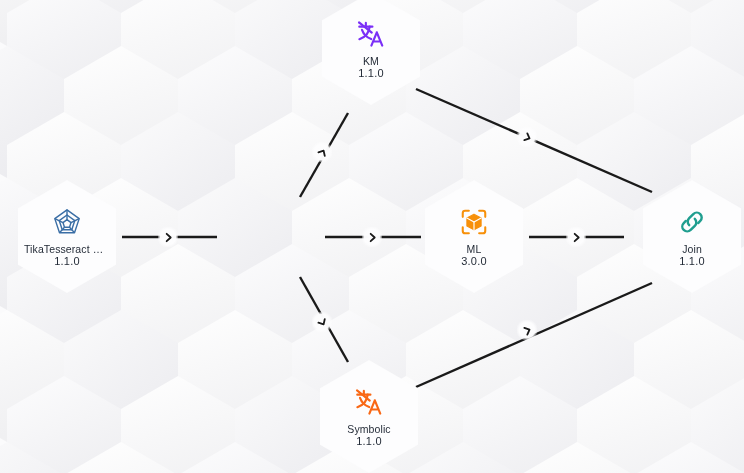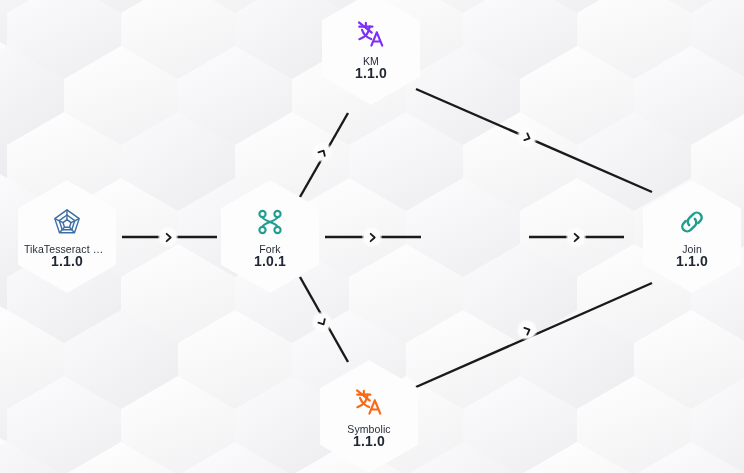--- a/index.html
+++ b/index.html
@@ -84,23 +84,23 @@
     color: #1f2733;
     max-width: 86px;
     text-align: right;
     white-space: nowrap;
     overflow: hidden;
     text-overflow: ellipsis;
     letter-spacing: 0.1px;
   }
 
   .node-version {
-    font-size: 14px;
+    font-size: 11px;
     line-height: 12px;
-    font-weight: bold;
+    font-weight: normal;
     color: #1f2733;
     letter-spacing: 0.2px;
   }
 
   
   .node.clip-top  { }
   .node.clip-bot  { }
 
   
   .edge-marker {
@@ -295,37 +295,20 @@
         <line x1="29" y1="12.4" x2="20.3" y2="16.6"></line>
         <line x1="3" y1="12.4" x2="11.7" y2="16.6"></line>
         <line x1="24" y1="27.5" x2="18.7" y2="21.6"></line>
         <line x1="8" y1="27.5" x2="13.3" y2="21.6"></line>
       </svg>
           </div>
       <div class="node-label">TikaTesseract Conver…</div>
       <div class="node-version">1.1.0</div>
     </div>
       </div>
-      <div class="node" style="left: 221px; top: 180px;">
-    <div class="node-hex"></div>
-    <div class="node-inner">
-      <div class="node-icon">
-            <svg width="28" height="28" viewBox="0 0 28 28" fill="none" stroke="#1f9e8f" stroke-width="2.1" stroke-linecap="round">
-        <circle cx="6.5" cy="6" r="3.1"></circle>
-        <circle cx="21.5" cy="6" r="3.1"></circle>
-        <circle cx="6.5" cy="22" r="3.1"></circle>
-        <circle cx="21.5" cy="22" r="3.1"></circle>
-        <path d="M6.5 9.1 C6.5 13.2 21.5 14.8 21.5 18.9"></path>
-        <path d="M21.5 9.1 C21.5 13.2 6.5 14.8 6.5 18.9"></path>
-      </svg>
-          </div>
-      <div class="node-label">Fork</div>
-      <div class="node-version">1.0.1</div>
-    </div>
-      </div>
       <div class="node clip-top" style="left: 322px; top: -8px;">
     <div class="node-hex"></div>
     <div class="node-inner">
       <div class="node-icon">
             <svg width="30" height="30" viewBox="0 0 32 32" fill="none">
         <g stroke="#7b2ff7" stroke-width="2.3" stroke-linecap="round" stroke-linejoin="round">
           <line x1="3.5" y1="8.2" x2="17.5" y2="8.2"></line>
           <line x1="10.5" y1="4.2" x2="10.5" y2="8.2"></line>
           <path d="M14.6 8.2 C14.0 14.6 9.6 19.6 3.6 21.6"></path>
           <path d="M6.4 11.6 C8.2 16.6 11.9 19.8 16.2 21.4"></path>
@@ -350,20 +333,44 @@
           <path d="M6.4 11.6 C8.2 16.6 11.9 19.8 16.2 21.4"></path>
           <line x1="3.2" y1="3.6" x2="16.8" y2="14.6"></line>
         </g>
         <path d="M22.2 14.2 L16.4 28.4 M22.2 14.2 L28.0 28.4 M18.6 24.0 L25.8 24.0" stroke="#f96815" stroke-width="2.3" fill="none" stroke-linecap="round" stroke-linejoin="round"></path>
       </svg>
           </div>
       <div class="node-label">Symbolic</div>
       <div class="node-version">1.1.0</div>
     </div>
       </div>
+      <div class="node" style="left: 425px; top: 180px;">
+    <div class="node-hex"></div>
+    <div class="node-inner">
+      <div class="node-icon">
+            <svg width="30" height="30" viewBox="0 0 32 32" fill="none">
+        <g stroke="#f79009" stroke-width="2.2" stroke-linecap="round" fill="none">
+          <path d="M4 10.5 V6.5 A2.5 2.5 0 0 1 6.5 4 H10.5"></path>
+          <path d="M21.5 4 H25.5 A2.5 2.5 0 0 1 28 6.5 V10.5"></path>
+          <path d="M28 21.5 V25.5 A2.5 2.5 0 0 1 25.5 28 H21.5"></path>
+          <path d="M10.5 28 H6.5 A2.5 2.5 0 0 1 4 25.5 V21.5"></path>
+        </g>
+        <g fill="#f79009" stroke="#f79009" stroke-width="1.1" stroke-linejoin="round">
+          <polygon points="16,7.6 23.6,11.8 23.6,20.2 16,24.4 8.4,20.2 8.4,11.8"></polygon>
+        </g>
+        <g stroke="#ffffff" stroke-width="1.25" fill="none" stroke-linejoin="round" stroke-linecap="round">
+          <path d="M8.4 11.8 L16 16 L23.6 11.8"></path>
+          <line x1="16" y1="16" x2="16" y2="24.4"></line>
+        </g>
+      </svg>
+          </div>
+      <div class="node-label">ML</div>
+      <div class="node-version">3.0.0</div>
+    </div>
+      </div>
       <div class="node" style="left: 643px; top: 180px;">
     <div class="node-hex"></div>
     <div class="node-inner">
       <div class="node-icon">
             <svg width="30" height="30" viewBox="0 0 32 32" fill="none" stroke="#1f9e8f" stroke-width="2.6" stroke-linecap="round" stroke-linejoin="round">
         <path d="M13.0 19.3 A5.2 5.2 0 0 1 13.0 11.9 L17.4 7.5 A5.2 5.2 0 0 1 24.8 14.9 L22.6 17.1"></path>
         <path d="M19.0 12.7 A5.2 5.2 0 0 1 19.0 20.1 L14.6 24.5 A5.2 5.2 0 0 1 7.2 17.1 L9.4 14.9"></path>
       </svg>
           </div>
       <div class="node-label">Join</div>

